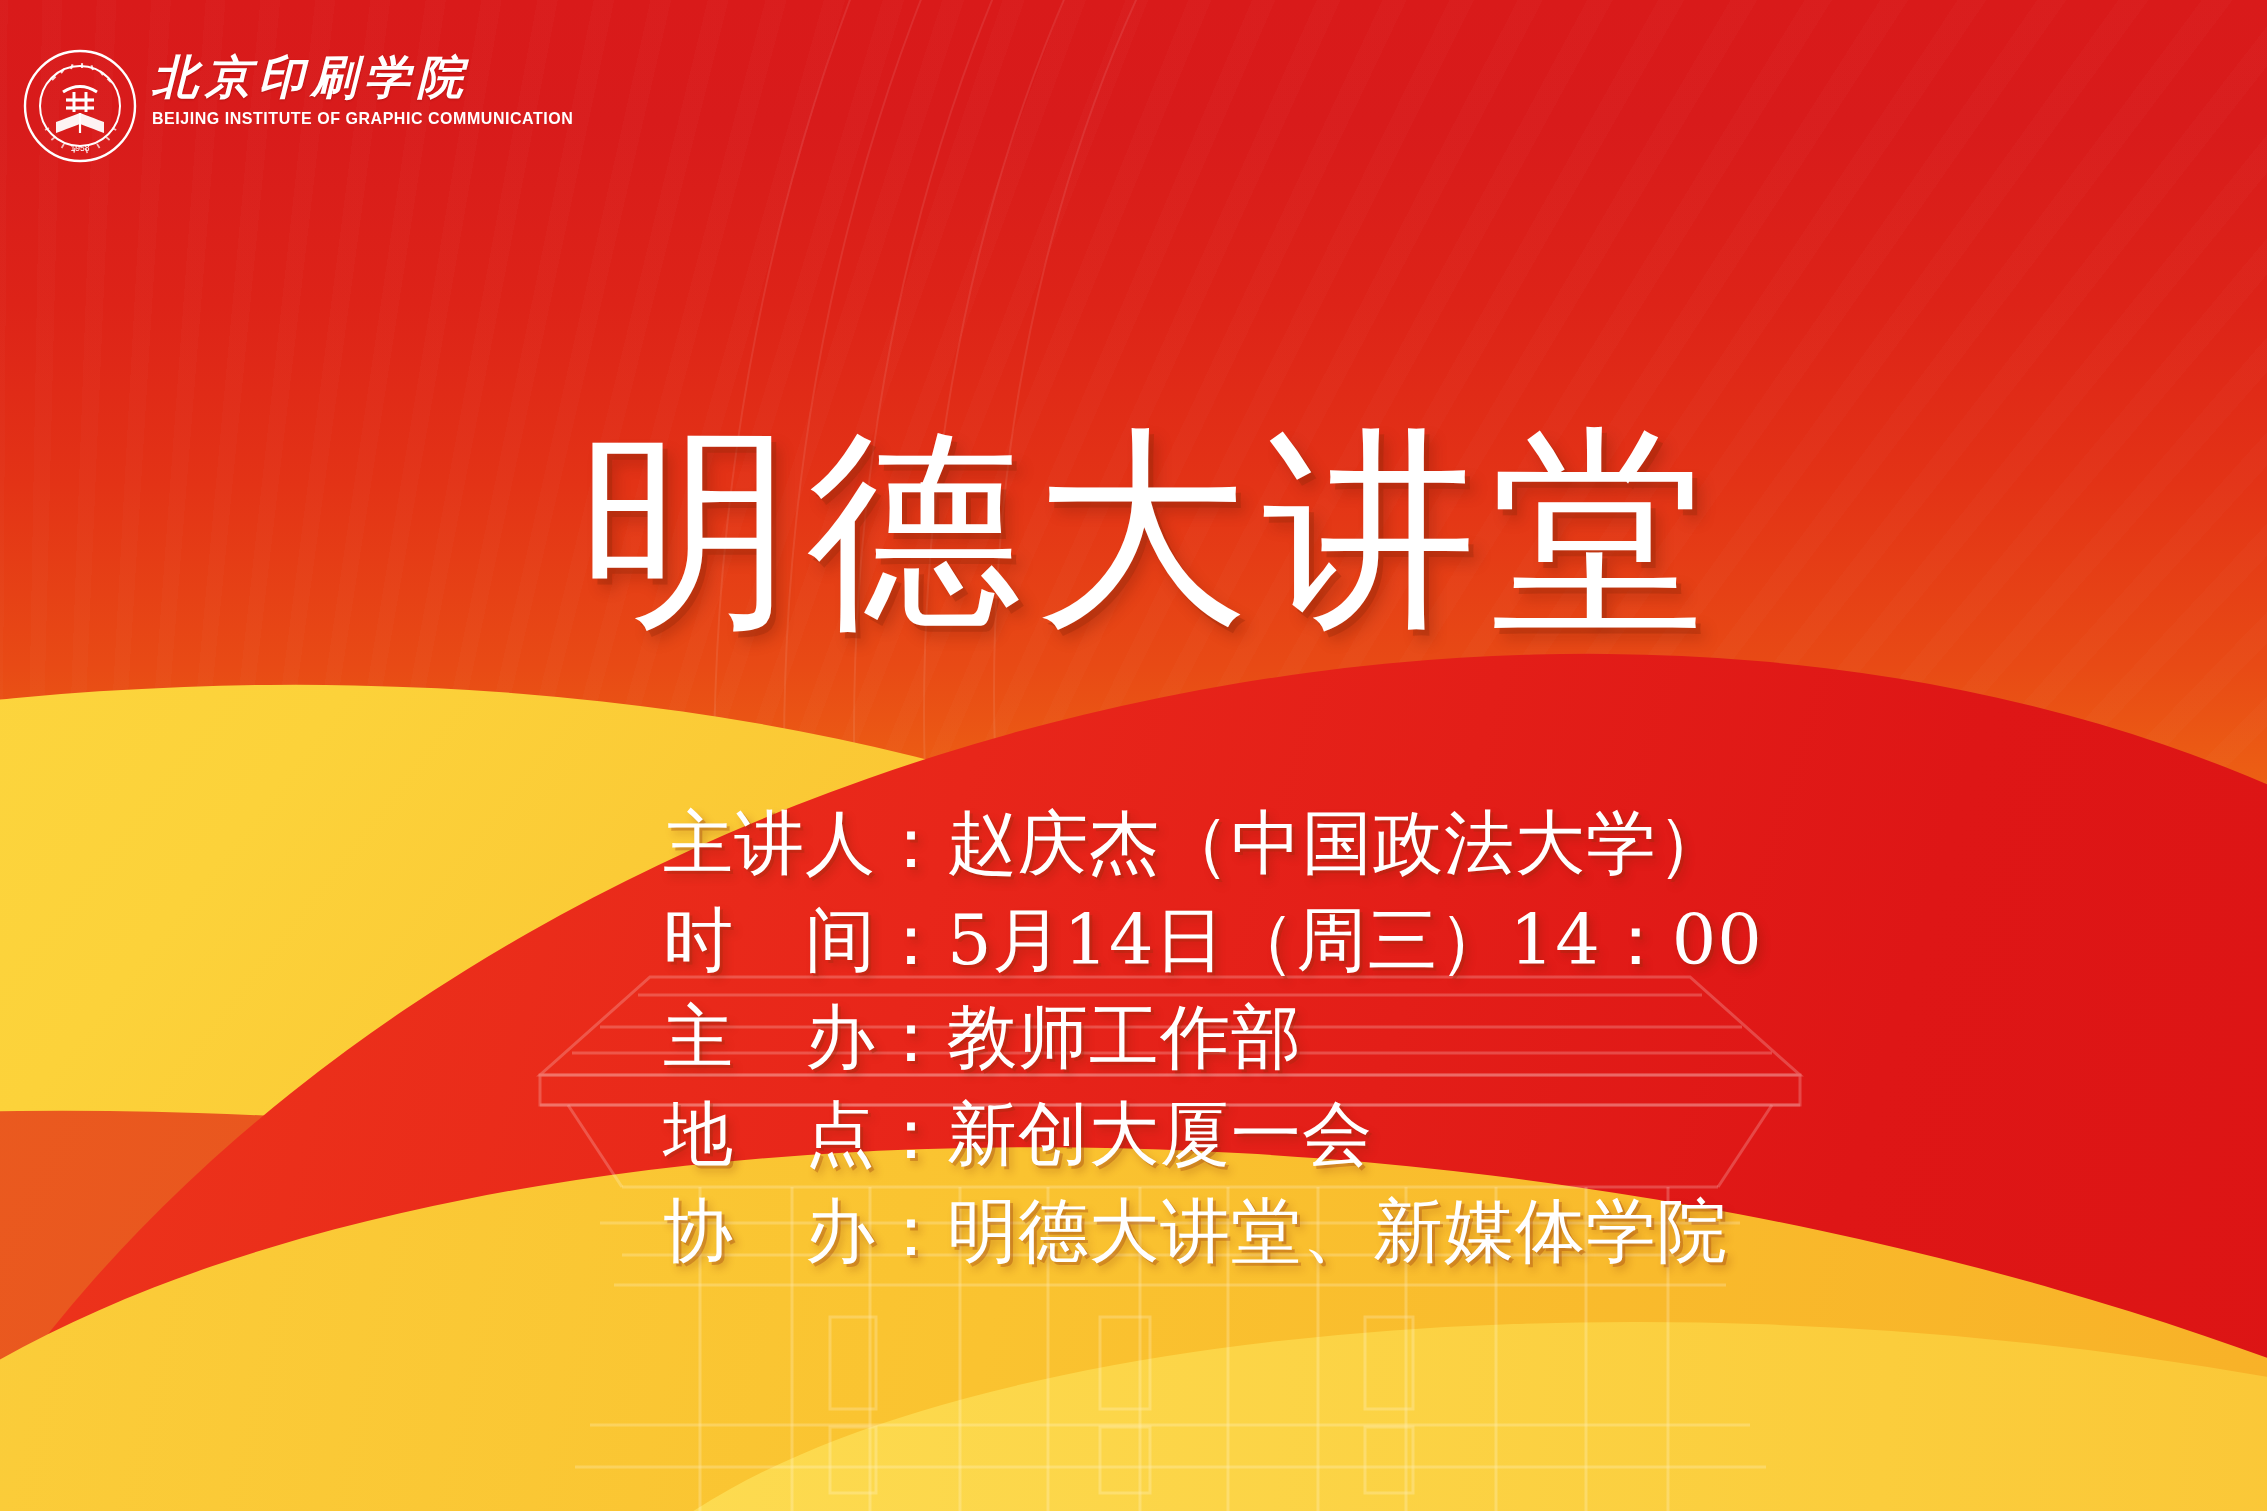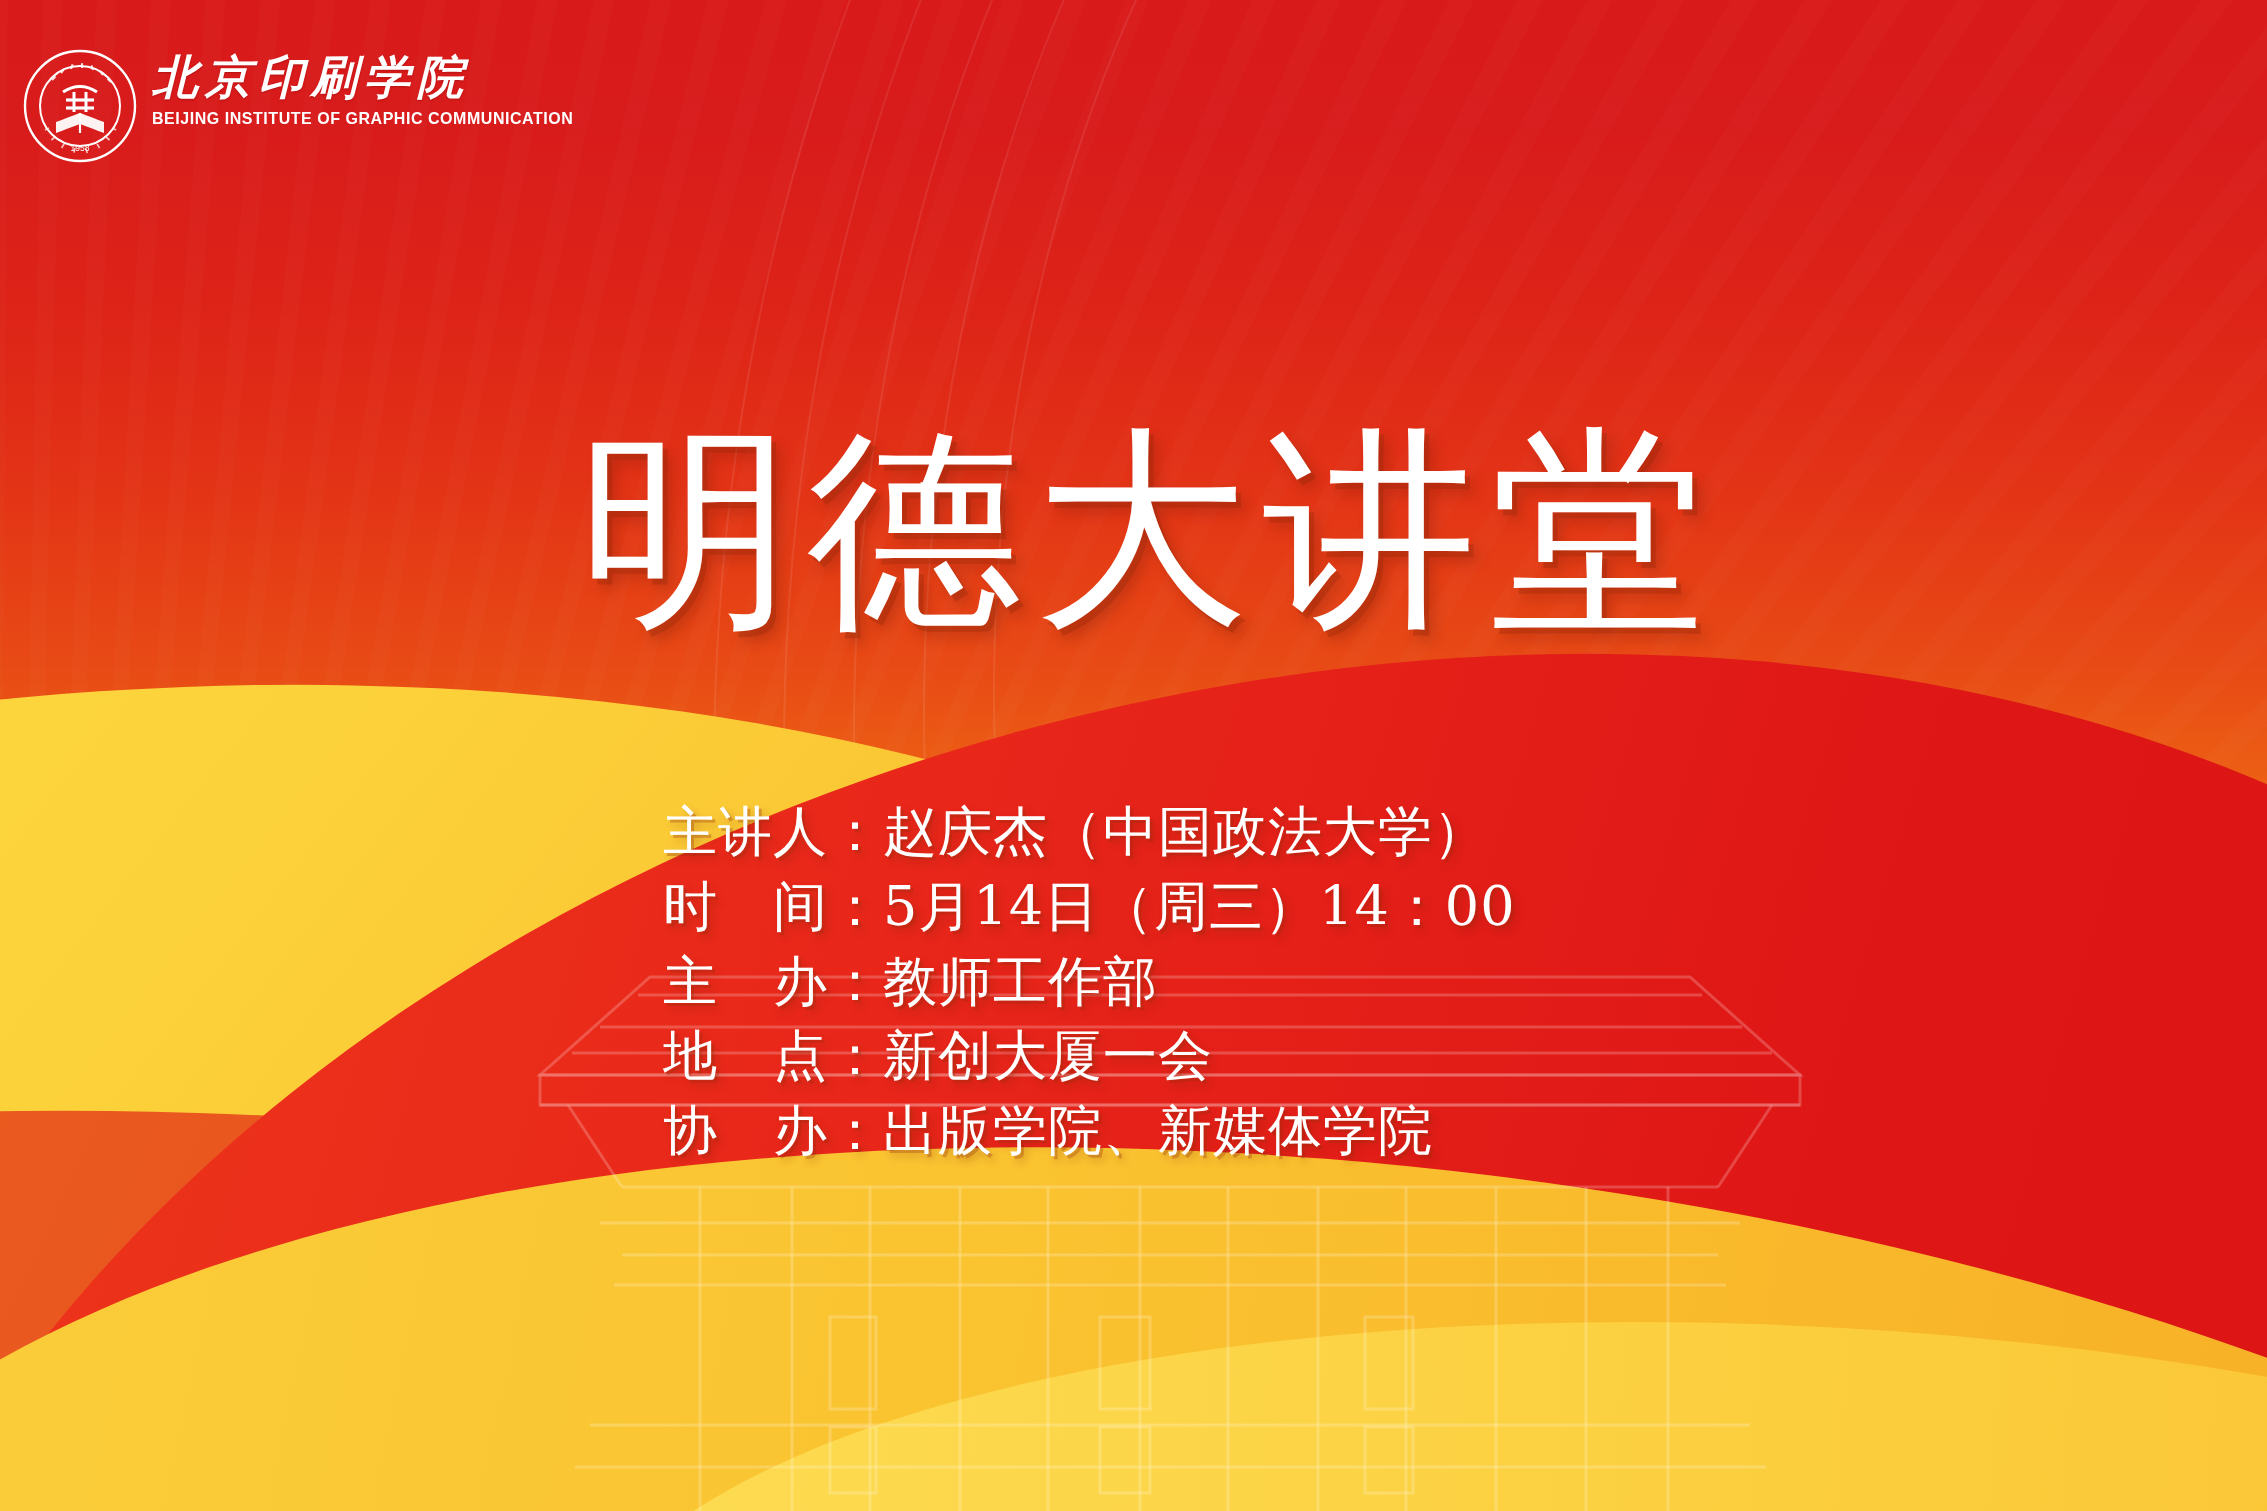--- a/index.html
+++ b/index.html
@@ -184,21 +184,21 @@
 
   
   .details {
     position: absolute;
     left: 663px;
     top: 795px;
     z-index: 25;
   }
   .details .line {
     font-family: "DejaVu Serif", "Liberation Serif", serif;
-    font-size: 54px;
+    font-size: 70px;
     line-height: 1.385;
     color: #ffffff;
     white-space: pre;
     letter-spacing: 1px;
     text-shadow:
       3px 3px 0 rgba(150,45,12,.30),
       5px 6px 8px rgba(120,28,6,.28);
   }
 </style>
 </head>
@@ -307,16 +307,16 @@
 
   <div class="title">
     <span>明德大讲堂</span>
   </div>
 
   <div class="details">
     <div class="line">主讲人：赵庆杰（中国政法大学）</div>
     <div class="line">时　间：5月14日（周三）14：00</div>
     <div class="line">主　办：教师工作部</div>
     <div class="line">地　点：新创大厦一会</div>
-    <div class="line">协　办：出版学院、新媒体学院</div>
+    <div class="line">协　办：明德大讲堂、新媒体学院</div>
   </div>
 
 </div>
 
 </body></html>

